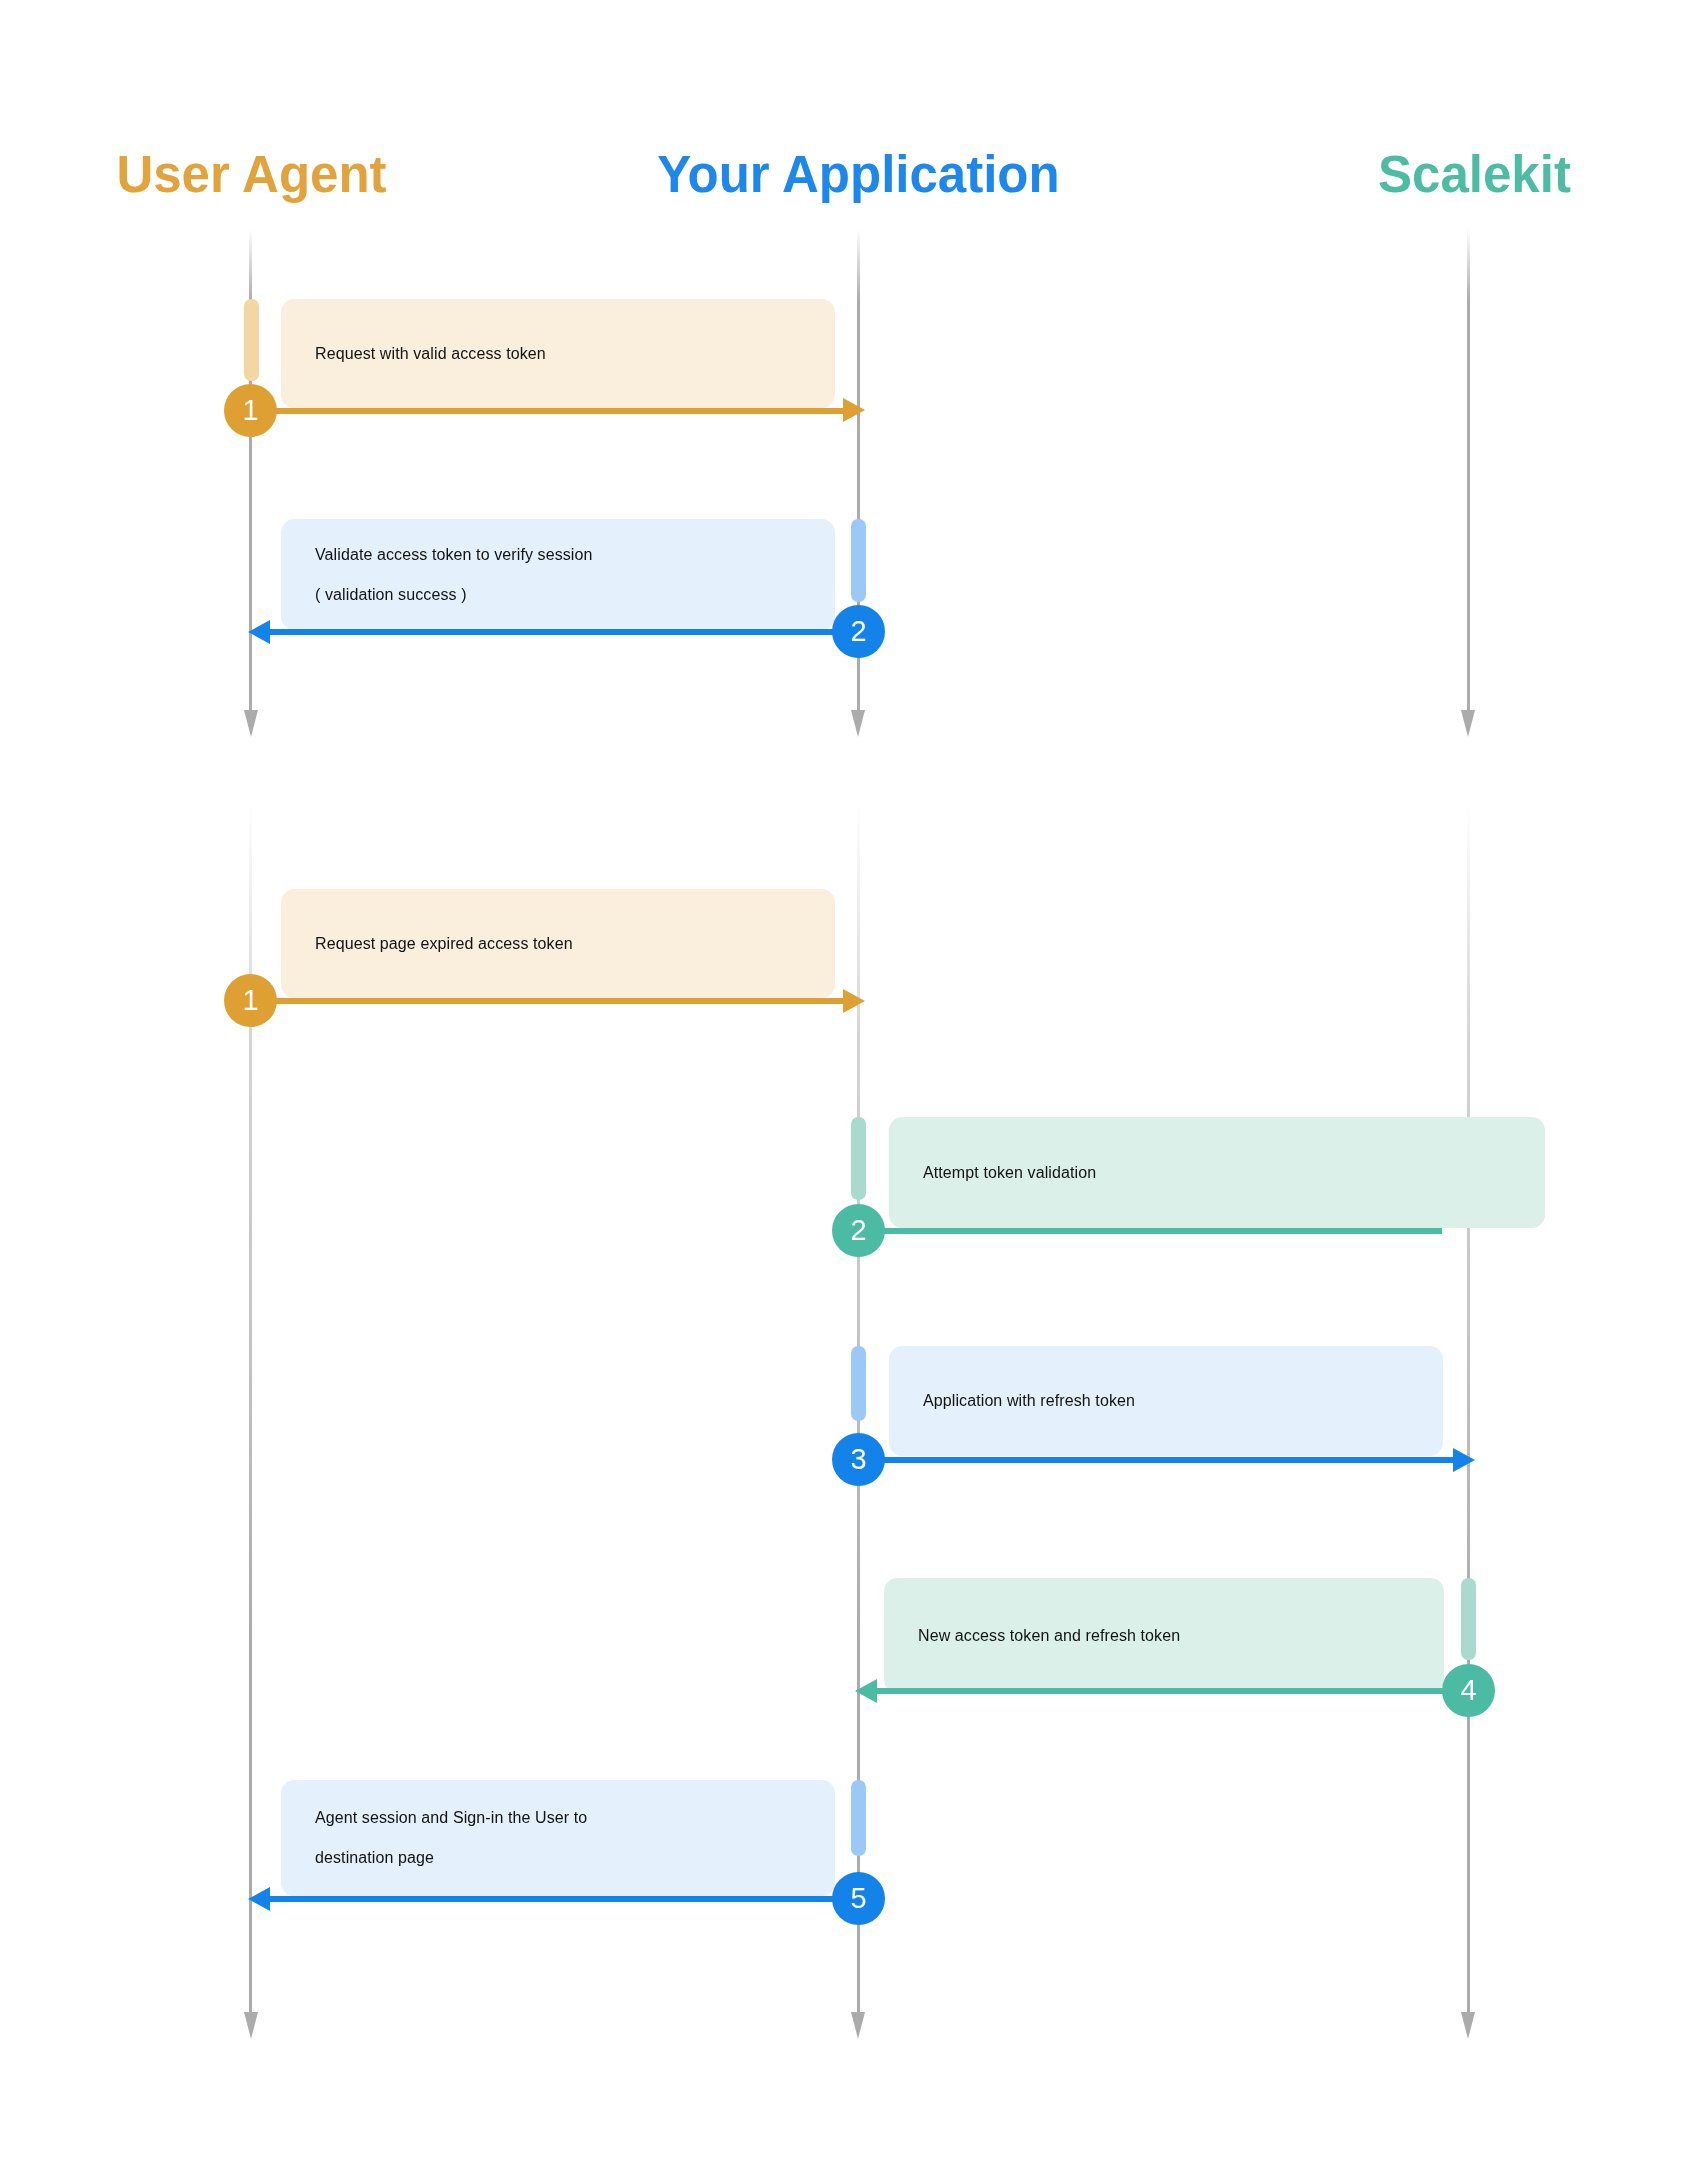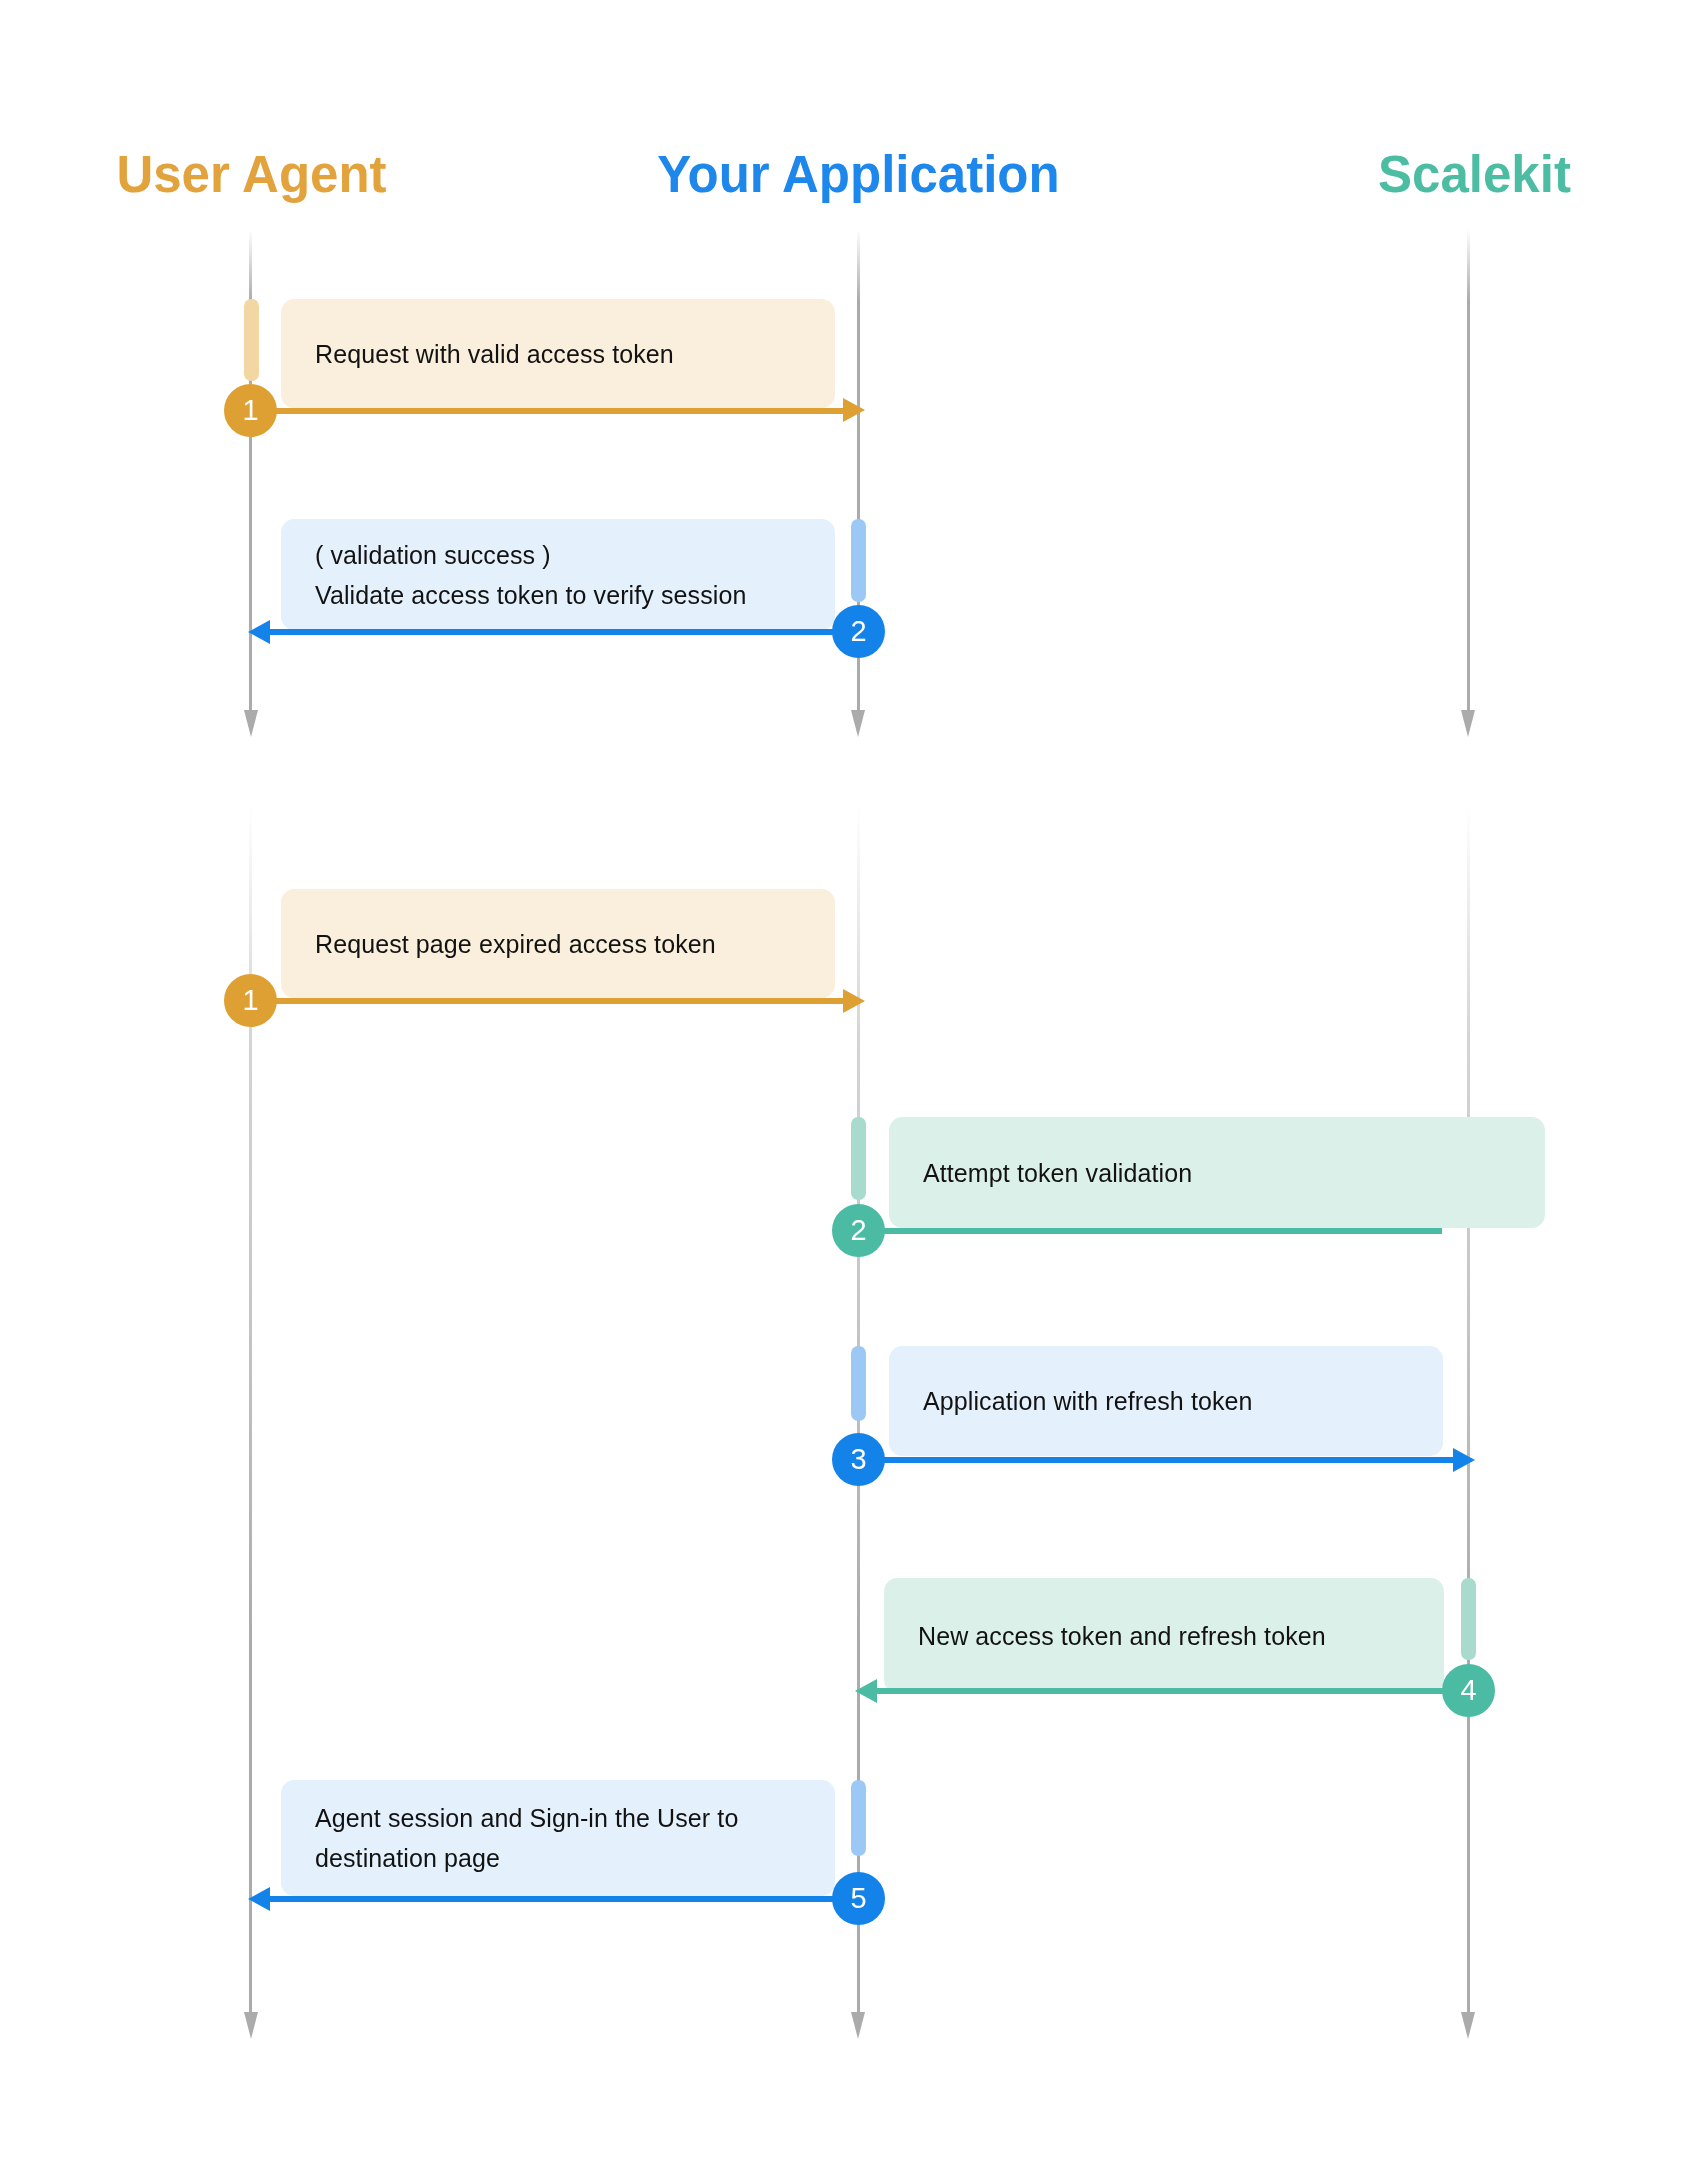--- a/index.html
+++ b/index.html
@@ -22,21 +22,21 @@
 
   
   .act{position:absolute;width:14.5px;border-radius:7.2px;}
   .act-orange{background:#F2D7A2;}
   .act-blue{background:#9CC8F5;}
   .act-teal{background:#A8DBCD;}
 
   
   .msg-box{position:absolute;border-radius:13.4px;display:flex;flex-direction:column;
            justify-content:center;padding-left:34px;box-sizing:border-box;
-           font-size:25px;color:#121212;line-height:40px;letter-spacing:0.1px;}
+           font-size:16px;color:#121212;line-height:40px;letter-spacing:0.1px;}
   .box-cream{background:#F9EFDC;}
   .box-blue{background:#E4F0FC;}
   .box-teal{background:#DCF0EA;}
 
   
   .arrow-line{position:absolute;height:6.1px;}
   .line-orange{background:#DFA033;}
   .line-blue{background:#1483E9;}
   .line-teal{background:#4CBBA3;}
   .head-right{position:absolute;width:0;height:0;border-top:12.2px solid transparent;
@@ -84,22 +84,22 @@
   <div class="act act-orange" style="left:244px;top:299px;height:82px;"></div>
   <div class="msg-box box-cream" style="left:281px;top:299px;width:554px;height:109px;">
     <div>Request with valid access token</div>
   </div>
   <div class="arrow-line line-orange" style="left:251px;top:408px;width:593px;"></div>
   <div class="head-right head-orange" style="left:843px;top:398px;"></div>
   <div class="badge badge-orange" style="left:224px;top:384px;">1</div>
 
   <div class="act act-blue" style="left:851px;top:519px;height:83px;"></div>
   <div class="msg-box box-blue" style="left:281px;top:519px;width:554px;height:111px;">
+    <div>Validate access token to verify session</div>
     <div>( validation success )</div>
-    <div>Validate access token to verify session</div>
   </div>
   <div class="arrow-line line-blue" style="left:269px;top:629px;width:590px;"></div>
   <div class="head-left head-blue" style="left:248px;top:620px;"></div>
   <div class="badge badge-blue" style="left:832px;top:605px;">2</div>
 
   <div class="msg-box box-cream" style="left:281px;top:889px;width:554px;height:109px;">
     <div>Request page expired access token</div>
   </div>
   <div class="arrow-line line-orange" style="left:251px;top:998px;width:593px;"></div>
   <div class="head-right head-orange" style="left:843px;top:989px;"></div>

